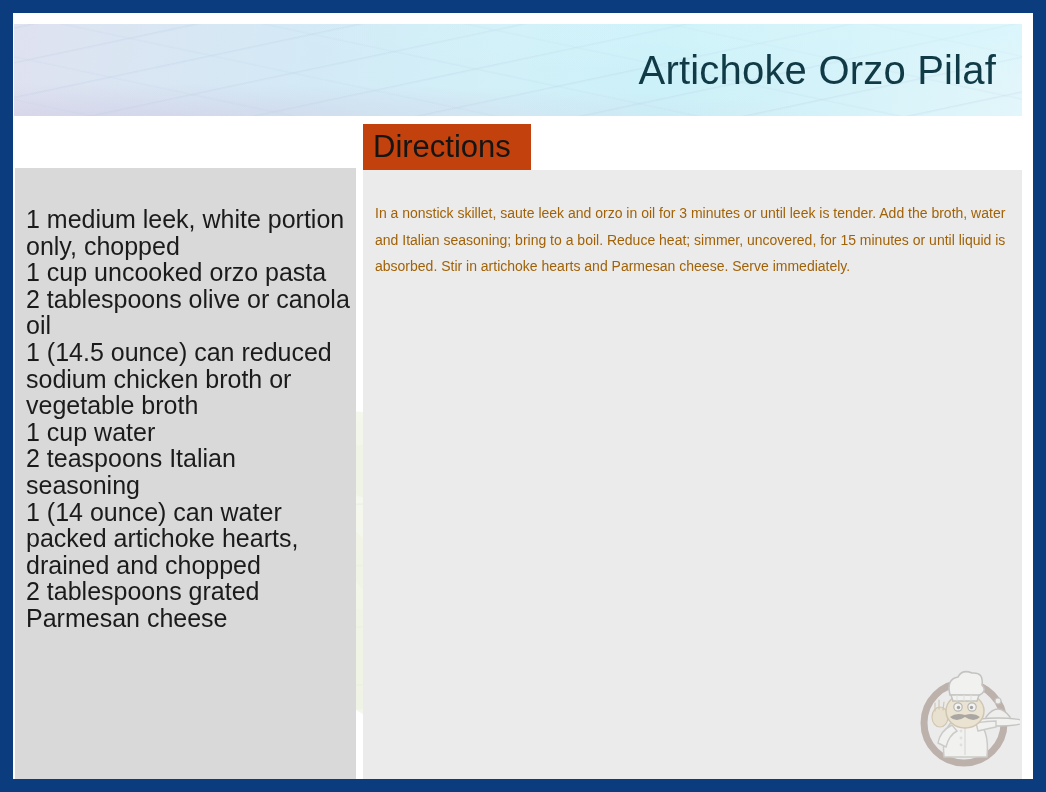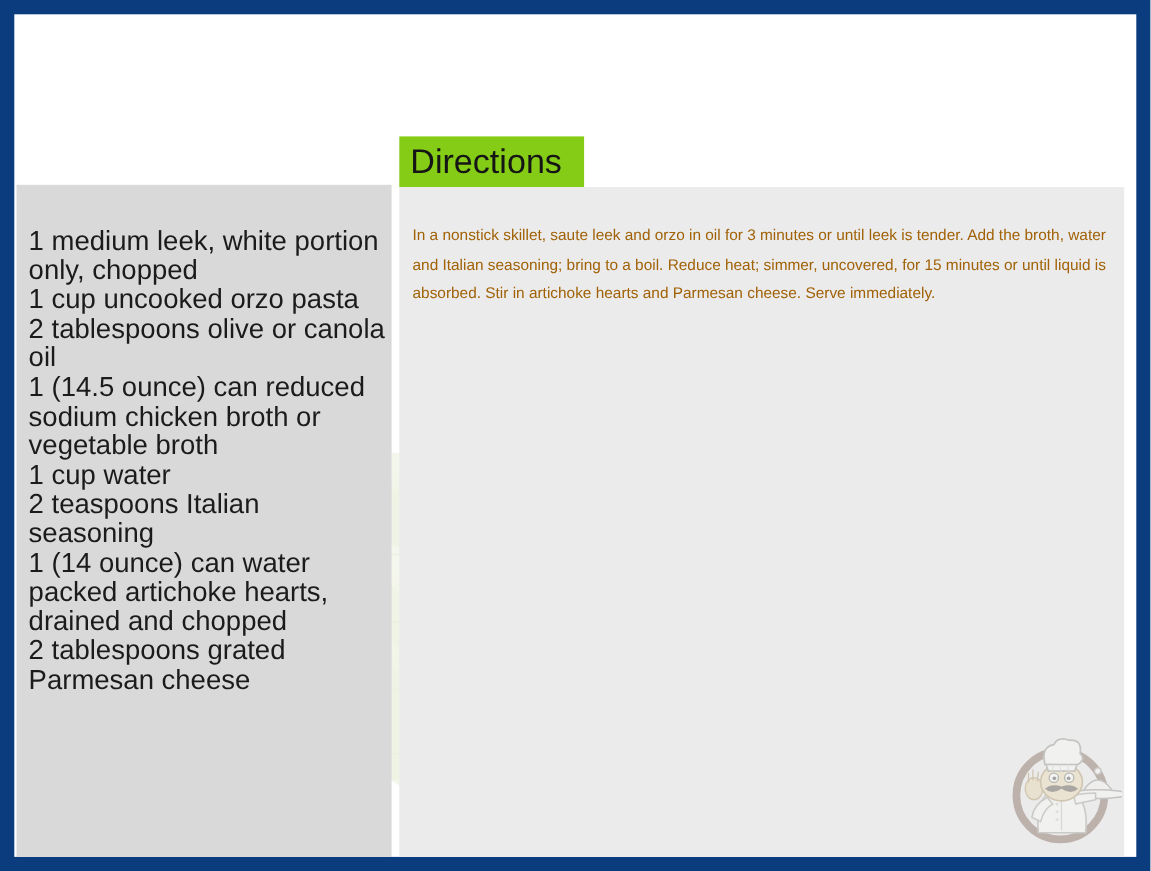--- a/index.html
+++ b/index.html
@@ -131,21 +131,21 @@
     line-height: 26.6px;
     color: #1b1b1b;
     white-space: pre-line;
   }
 
   #directions-tab {
     left: 350px;
     top: 111px;
     width: 168px;
     height: 46px;
-    background: #84cc16;
+    background: #c2410c;
   }
   #directions-panel {
     position: absolute;
     left: 350px;
     top: 157px;
     width: 659px;
     height: 609px;
     background: #ebebeb;
   }
   #directions-body {
@@ -168,20 +168,25 @@
     opacity: .40;
     pointer-events: none;
   }
 </style>
 </head>
 <body>
 
 <div id="slide">
   <div id="page">
 
+    <div id="header-banner">
+      <div class="hatch"></div>
+      <div class="softwave"></div>
+      <div id="deck-title">Artichoke Orzo Pilaf</div>
+    </div>
 
     <svg id="artichoke" viewBox="0 0 640 430" xmlns="http://www.w3.org/2000/svg" aria-hidden="true">
       <defs>
         <linearGradient id="agA" x1="0" y1="0" x2="0.4" y2="1">
           <stop offset="0%" stop-color="#dfe7c8"></stop>
           <stop offset="55%" stop-color="#cfdcae"></stop>
           <stop offset="100%" stop-color="#c2d39e"></stop>
         </linearGradient>
         <linearGradient id="agB" x1="0.1" y1="0" x2="0.6" y2="1">
           <stop offset="0%" stop-color="#e4ead0"></stop>

